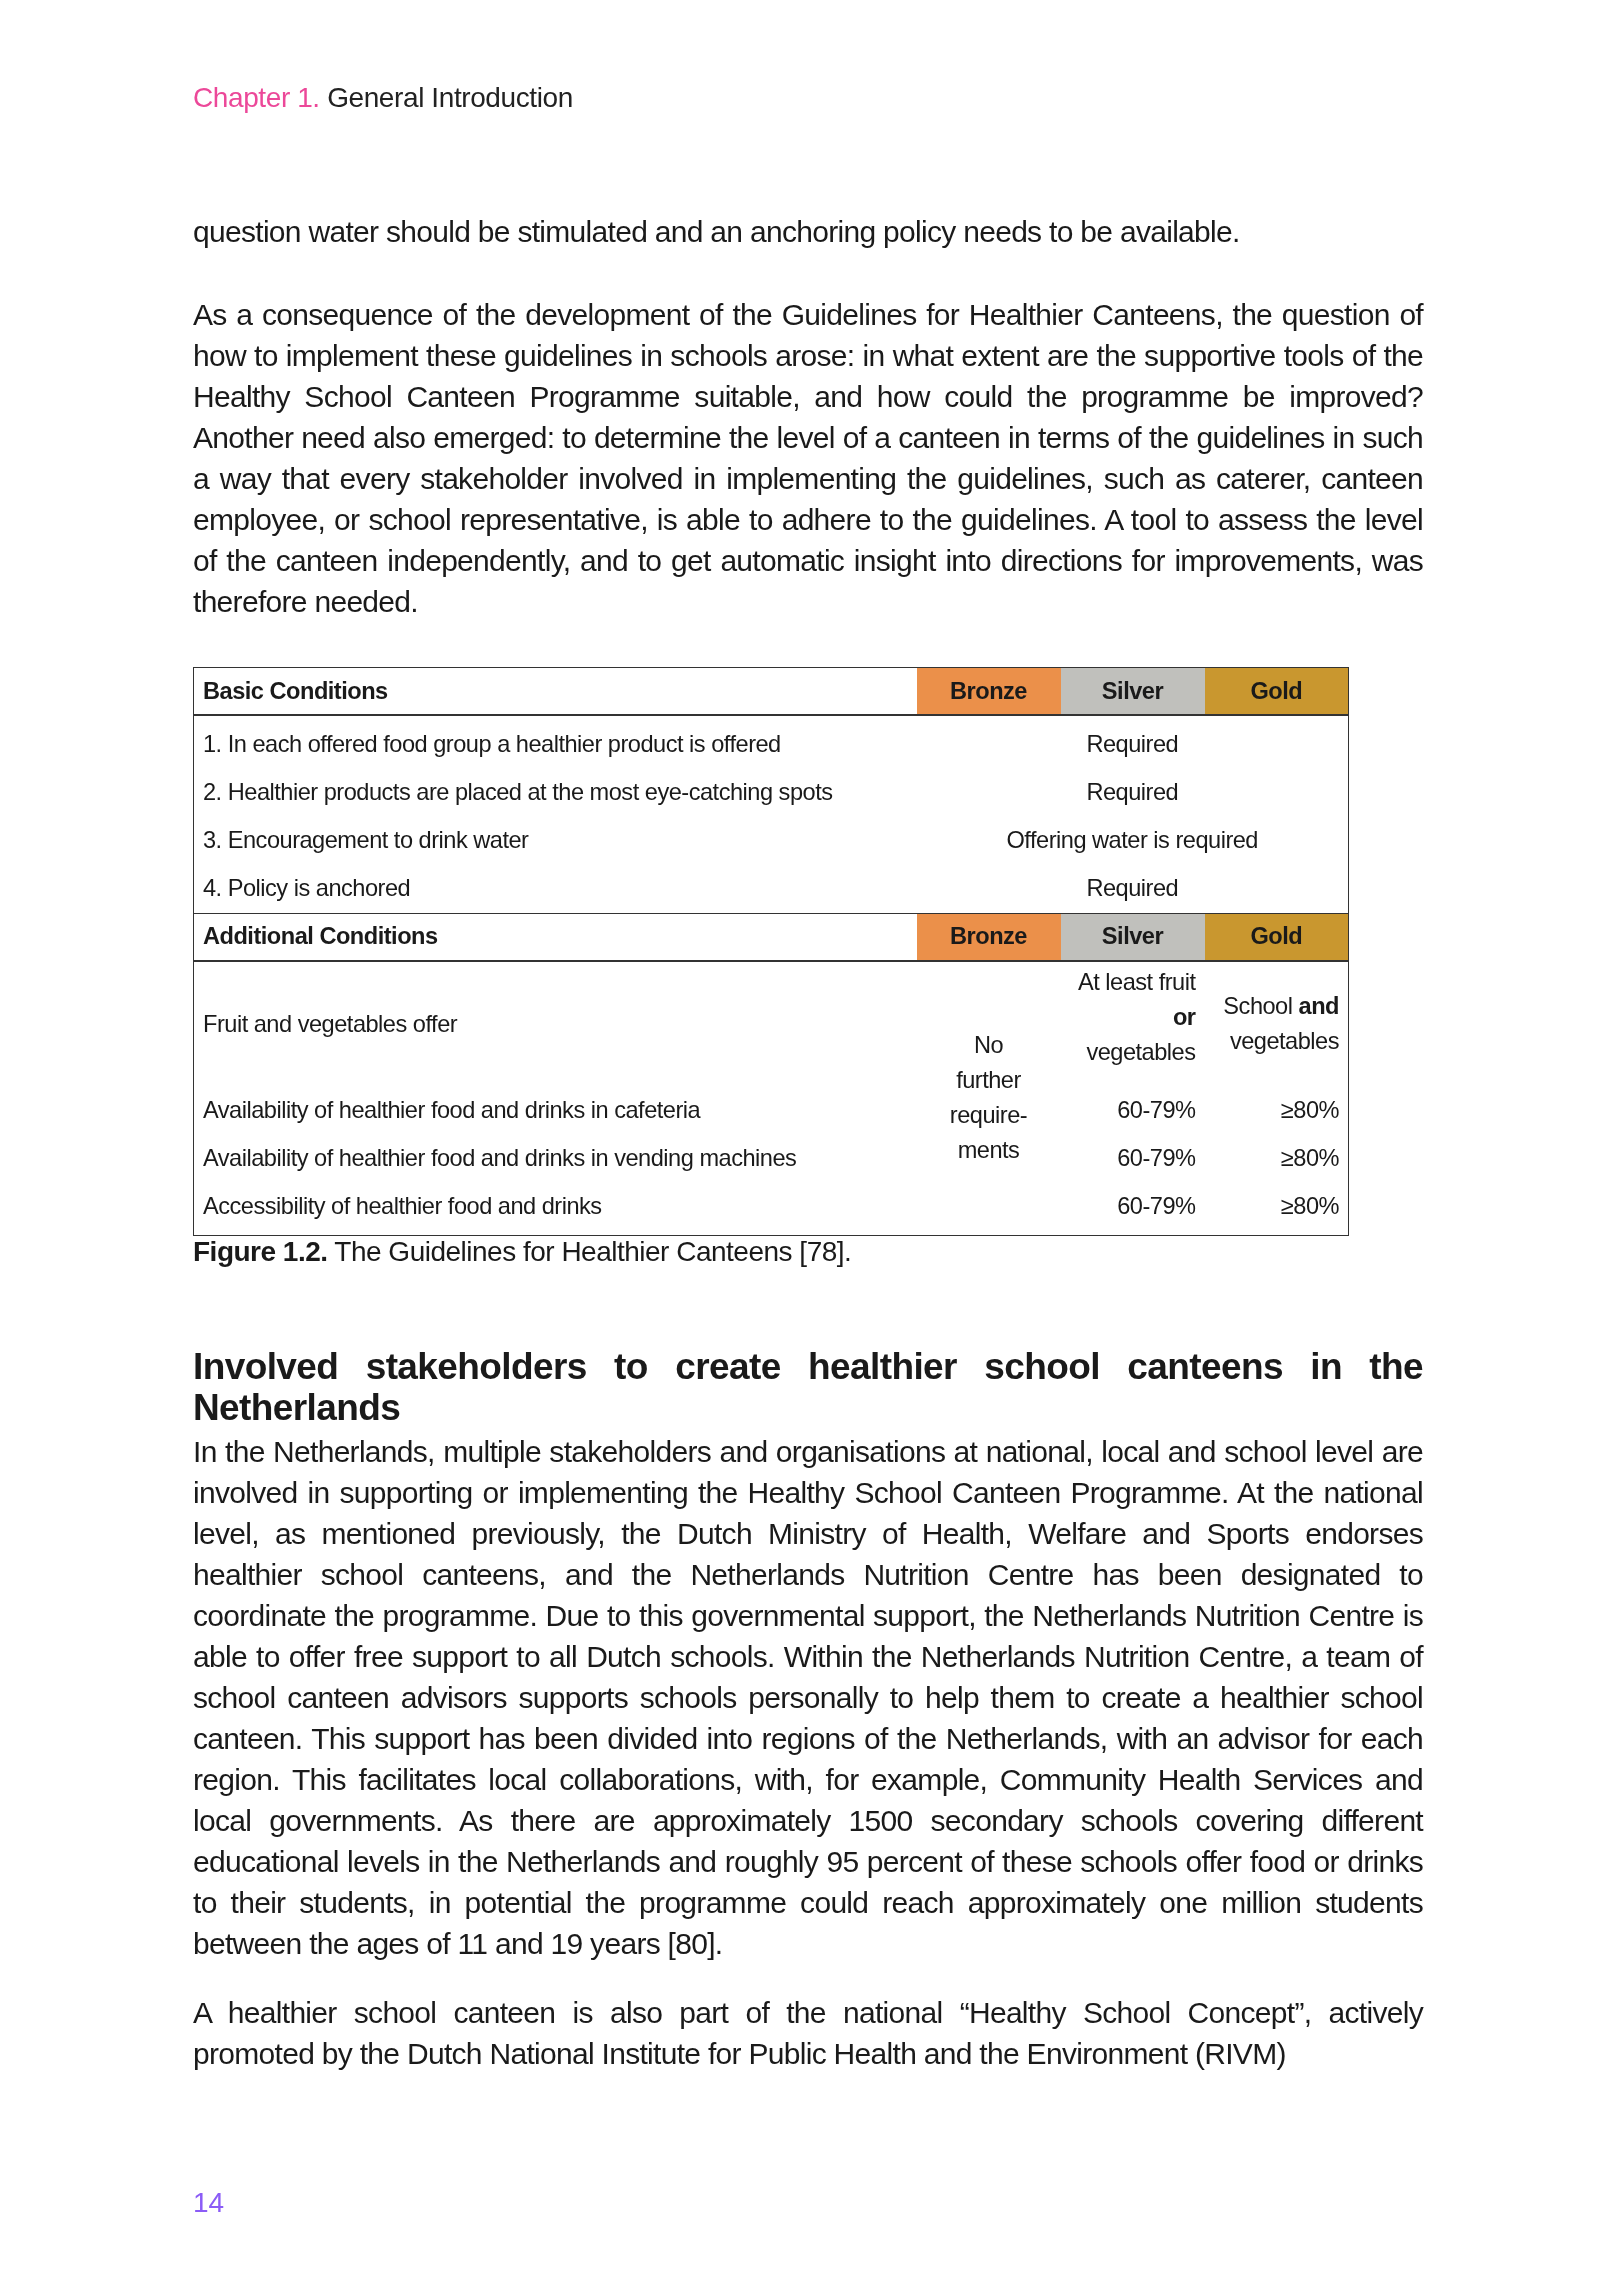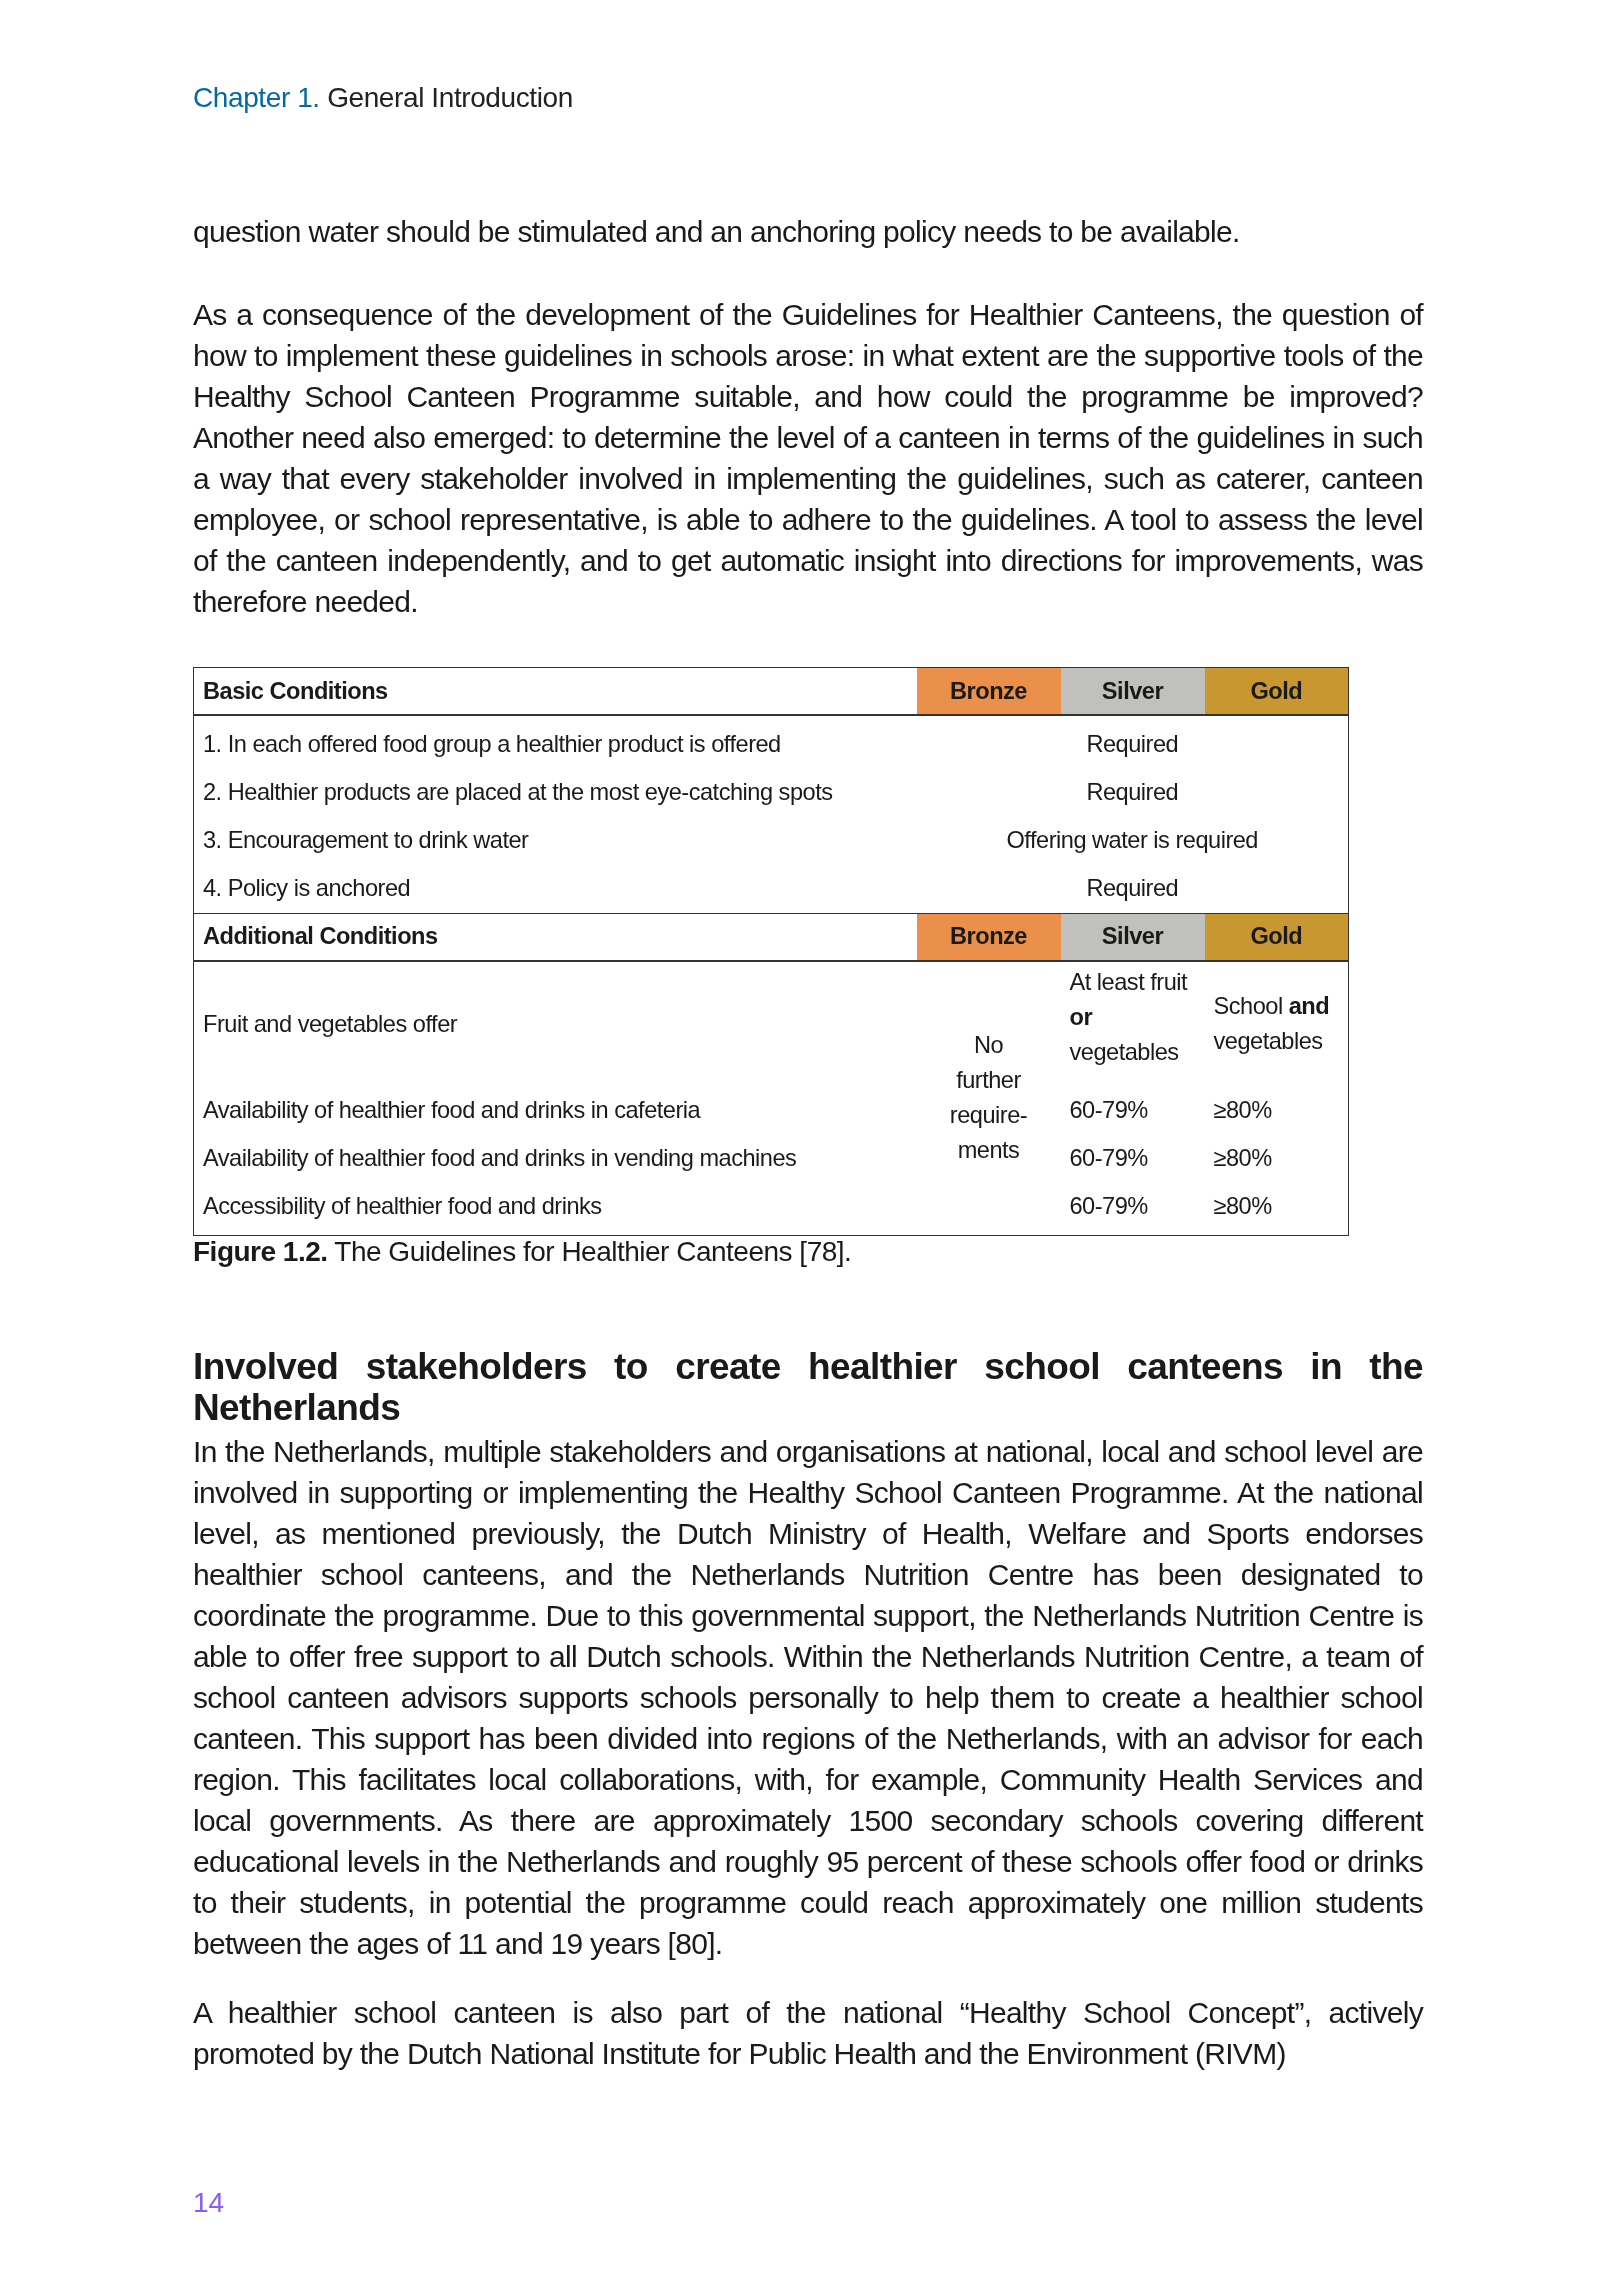--- a/index.html
+++ b/index.html
@@ -5,21 +5,21 @@
   html, body { margin: 0; padding: 0; background: #ffffff; }
   body {
     width: 1619px; height: 2284px; position: relative; overflow: hidden;
     font-family: "Liberation Sans", "DejaVu Sans", sans-serif;
     color: #1a1a1a;
   }
   .running-head {
     position: absolute; left: 193px; top: 82px;
     font-size: 28px; letter-spacing: -0.4px; color: #222;
   }
-  .running-head b { font-weight: normal; color: #0369a1; }
+  .running-head b { font-weight: normal; color: #ec4899; }
   .body-text {
     position: absolute; left: 193px; width: 1230px;
     font-size: 30px; line-height: 41px; text-align: justify;
     letter-spacing: -0.7px; word-spacing: 0px;
   }
   .p1 { top: 211px; }
   .p2 { top: 294px; }
   .fig-table {
     position: absolute; left: 193px; top: 667px; width: 1084px;
     border-collapse: collapse; table-layout: fixed;
@@ -31,21 +31,21 @@
   .fig-table .c-tier { width: 144px; text-align: center; }
   .fig-table th { font-weight: bold; height: 46px; border-bottom: 2.3px solid #333; }
   .fig-table th.label { text-align: left; background: #fff; }
   .fig-table th.bronze { background: #EB904A; text-align: center; }
   .fig-table th.silver { background: #C0C0BC; text-align: center; }
   .fig-table th.gold { background: #C9972F; text-align: center; }
   .fig-table tr.basic td { height: 48px; }
   .fig-table tr.basic.first td { padding-top: 4.6px; }
   .fig-table td.merged { text-align: center; }
   .fig-table tr.sep th { border-top: 1.5px solid #333; }
-  .fig-table td.center { text-align: left; }
+  .fig-table td.center { text-align: right; }
   .fig-table tr.fv td { height: 122px; }
   .fig-table tr.add td { height: 48px; }
   .fig-table tr.last td { padding-bottom: 4.6px; }
   .fig-table td.bronze-nr { text-align: center; vertical-align: middle; line-height: 35px; }
   .fig-table td.fv-silver { line-height: 35px; vertical-align: top; padding-top: 3px; }
   .fig-table td.fv-gold { line-height: 35px; }
   .caption {
     position: absolute; left: 193px; top: 1236px;
     font-size: 28px; letter-spacing: -0.5px;
   }

